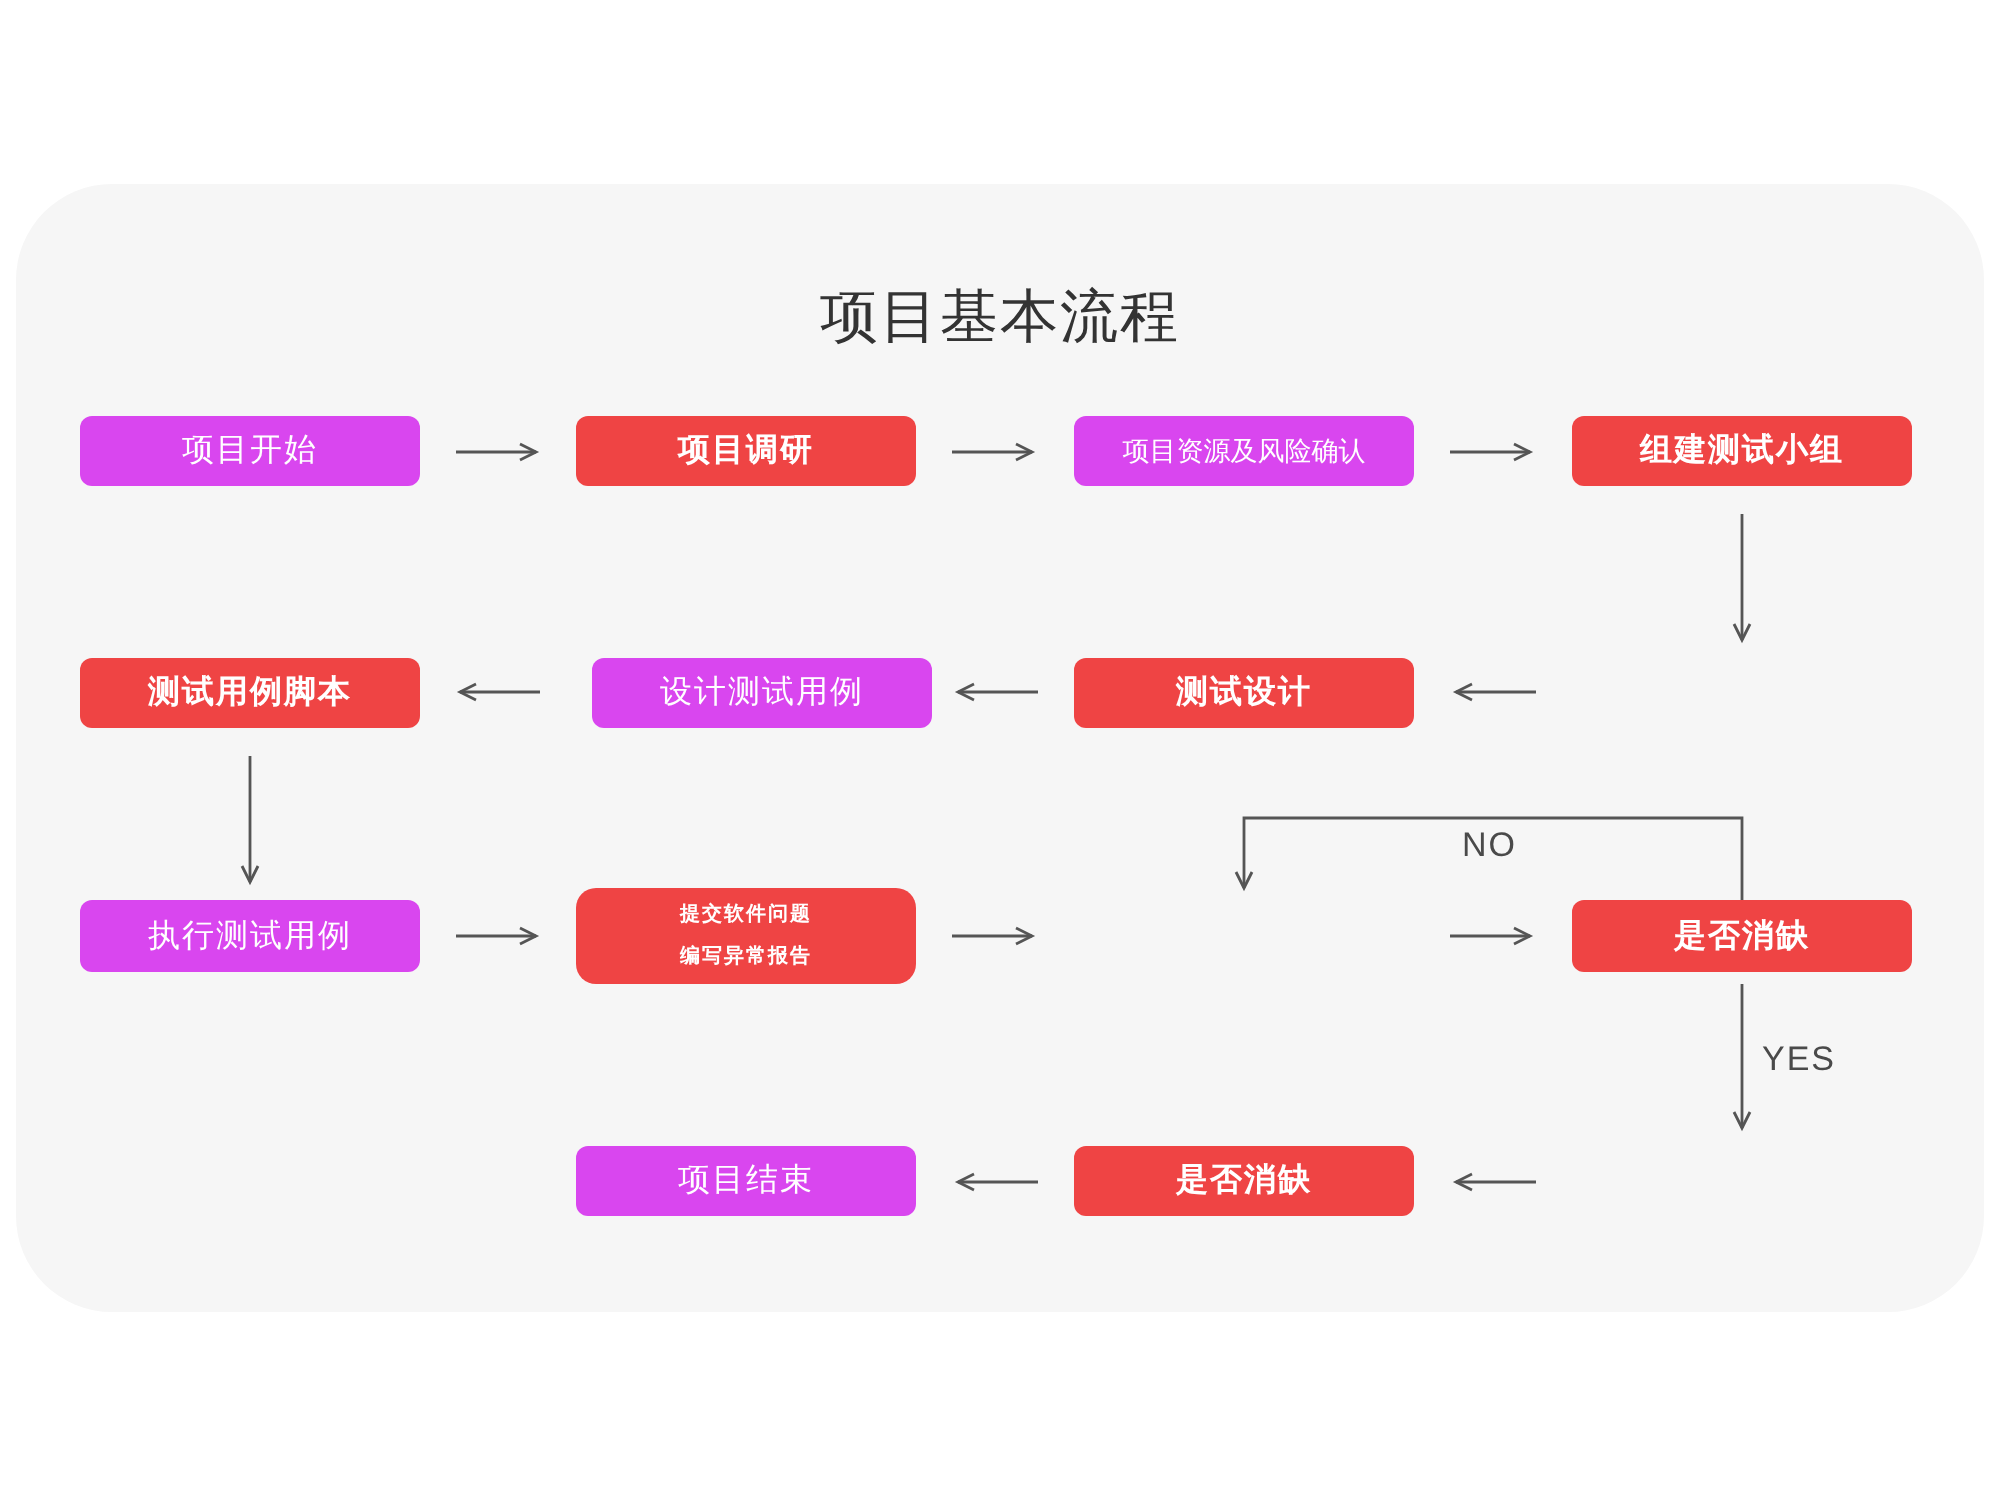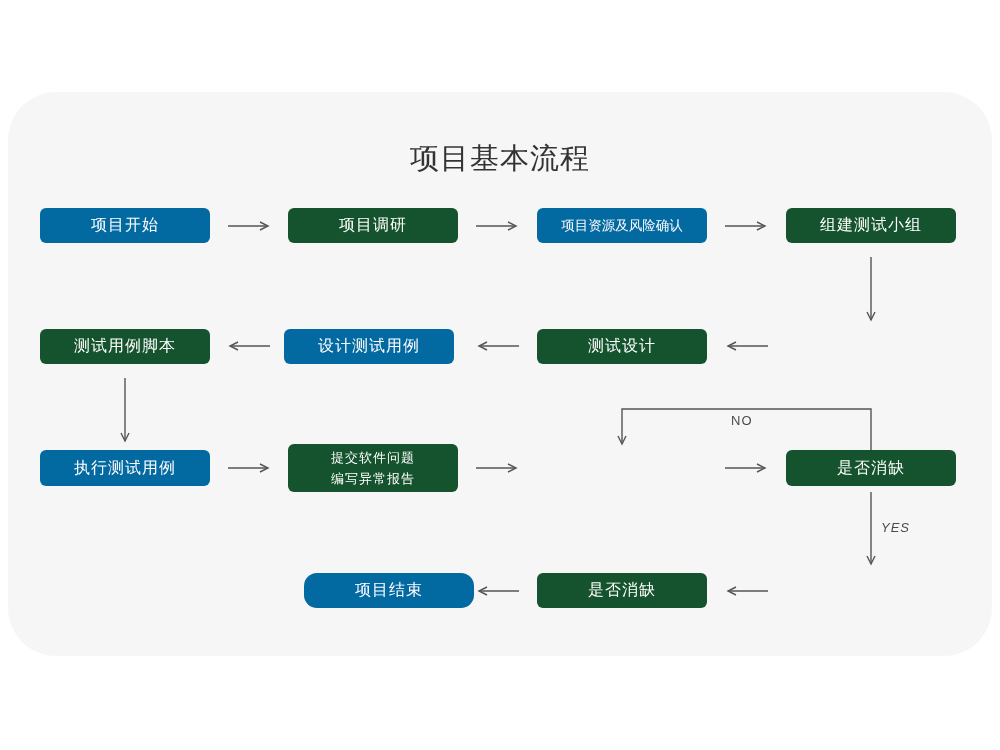--- a/index.html
+++ b/index.html
@@ -14,57 +14,57 @@
   }
   .title{
     position:absolute;left:8px;top:139px;width:984px;
     text-align:center;font-size:29px;color:#333333;letter-spacing:1px;
   }
   .node{
     position:absolute;width:170px;display:flex;align-items:center;justify-content:center;
     border-radius:6px;color:#ffffff;font-size:16px;letter-spacing:1px;
     text-align:center;box-sizing:border-box;
   }
-  .purple{background:#0369a1;}
-  .gray{background:#14532d;}
+  .purple{background:#d946ef;}
+  .gray{background:#ef4444;font-weight:bold;}
   .h35{height:35px;}
   .h36{height:36px;}
   .node.small-text{font-size:13.5px;letter-spacing:0;}
-  .node.two-line{height:48px;line-height:21px;white-space:pre-line;font-size:13px;}
+  .node.two-line{height:48px;line-height:21px;white-space:pre-line;font-size:10px;border-radius:10px;}
   .arrows{position:absolute;left:0;top:0;width:1000px;height:750px;pointer-events:none;}
   .flow-label{
-    position:absolute;font-size:13px;color:#4a4a4a;letter-spacing:1px;
+    position:absolute;font-size:17px;color:#4a4a4a;letter-spacing:1px;
   }
   .label-no{left:731px;top:413px;}
-  .label-yes{left:881px;top:520px;font-style:italic;}
+  .label-yes{left:881px;top:520px;}
 </style>
 </head>
 <body>
 
 <div class="canvas">
 
   <div class="card"></div>
 
   <div class="title">项目基本流程</div>
 
   <div class="node purple h35" style="left:40px;top:208px;">项目开始</div>
   <div class="node gray h35" style="left:288px;top:208px;">项目调研</div>
   <div class="node gray h35" style="left:786px;top:208px;">组建测试小组</div>
   <div class="node purple h35 small-text" style="left:537px;top:208px;">项目资源及风险确认</div>
 
   <div class="node gray h35" style="left:40px;top:329px;">测试用例脚本</div>
-  <div class="node purple h35" style="left:284px;top:329px;text-align:right;">设计测试用例</div>
+  <div class="node purple h35" style="left:296px;top:329px;text-align:right;">设计测试用例</div>
   <div class="node gray h35" style="left:537px;top:329px;">测试设计</div>
 
   <div class="node purple h36" style="left:40px;top:450px;">执行测试用例</div>
   <div class="node gray two-line" style="left:288px;top:444px;">提交软件问题
 编写异常报告</div>
   <div class="node gray h36" style="left:786px;top:450px;">是否消缺</div>
 
-  <div class="node purple h35" style="left:304px;top:573px;border-radius:13px;">项目结束</div>
+  <div class="node purple h35" style="left:288px;top:573px;">项目结束</div>
   <div class="node gray h35" style="left:537px;top:573px;">是否消缺</div>
 
   <svg class="arrows" viewBox="0 0 1000 750" xmlns="http://www.w3.org/2000/svg">
     <defs>
       <marker id="ah" markerWidth="14" markerHeight="14" refX="9" refY="5" orient="auto" markerUnits="userSpaceOnUse">
         <path d="M1,1 L9,5 L1,9" fill="none" stroke="#555555" stroke-width="1.4"></path>
       </marker>
     </defs>
     <g stroke="#555555" stroke-width="1.4" fill="none">
 

